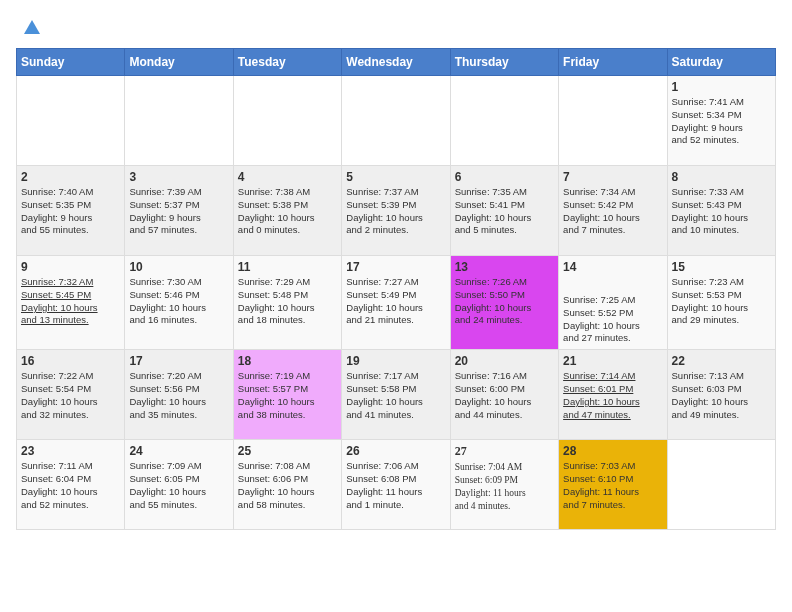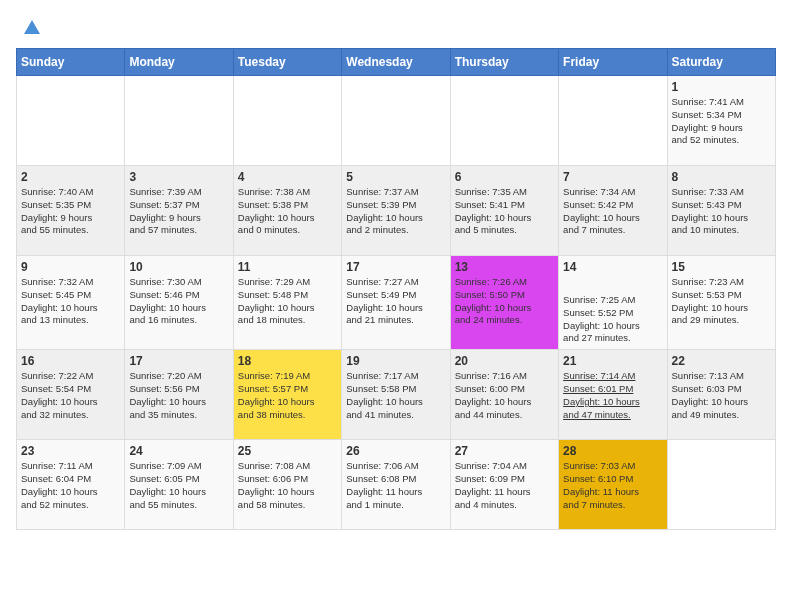--- a/index.html
+++ b/index.html
@@ -186,21 +186,21 @@
           <span class="day-number">8</span>
           <div class="day-info" style="white-space: pre-line;">Sunrise: 7:33 AM
 Sunset: 5:43 PM
 Daylight: 10 hours
 and 10 minutes.</div>
         </td>
       </tr>
       <tr>
         <td style="background: rgb(249, 249, 249);">
           <span class="day-number">9</span>
-          <div class="day-info" style="white-space: pre-line;">Sunrise: 7:32 AM
+          <div class="day-info" style="white-space: pre-line; text-decoration: underline;">Sunrise: 7:32 AM
 Sunset: 5:45 PM
 Daylight: 10 hours
 and 13 minutes.</div>
         </td>
         <td style="background: rgb(249, 249, 249);">
           <span class="day-number">10</span>
           <div class="day-info" style="white-space: pre-line;">Sunrise: 7:30 AM
 Sunset: 5:46 PM
 Daylight: 10 hours
 and 16 minutes.</div>
@@ -249,21 +249,21 @@
 Daylight: 10 hours
 and 32 minutes.</div>
         </td>
         <td style="background: rgb(239, 239, 239);">
           <span class="day-number">17</span>
           <div class="day-info" style="white-space: pre-line;">Sunrise: 7:20 AM
 Sunset: 5:56 PM
 Daylight: 10 hours
 and 35 minutes.</div>
         </td>
-        <td style="background: #fde047;">
+        <td style="background: #f0abfc;">
           <span class="day-number">18</span>
           <div class="day-info" style="white-space: pre-line;">Sunrise: 7:19 AM
 Sunset: 5:57 PM
 Daylight: 10 hours
 and 38 minutes.</div>
         </td>
         <td style="background: rgb(239, 239, 239);">
           <span class="day-number">19</span>
           <div class="day-info" style="white-space: pre-line;">Sunrise: 7:17 AM
 Sunset: 5:58 PM
@@ -314,21 +314,21 @@
 Daylight: 10 hours
 and 58 minutes.</div>
         </td>
         <td style="background: rgb(249, 249, 249);">
           <span class="day-number">26</span>
           <div class="day-info" style="white-space: pre-line;">Sunrise: 7:06 AM
 Sunset: 6:08 PM
 Daylight: 11 hours
 and 1 minute.</div>
         </td>
-        <td style="background: rgb(249, 249, 249);">
+        <td style="background: rgb(249, 249, 249); font-family: Liberation Serif, serif;">
           <span class="day-number">27</span>
           <div class="day-info" style="white-space: pre-line;">Sunrise: 7:04 AM
 Sunset: 6:09 PM
 Daylight: 11 hours
 and 4 minutes.</div>
         </td>
         <td style="background: #eab308;">
           <span class="day-number">28</span>
           <div class="day-info" style="white-space: pre-line;">Sunrise: 7:03 AM
 Sunset: 6:10 PM

